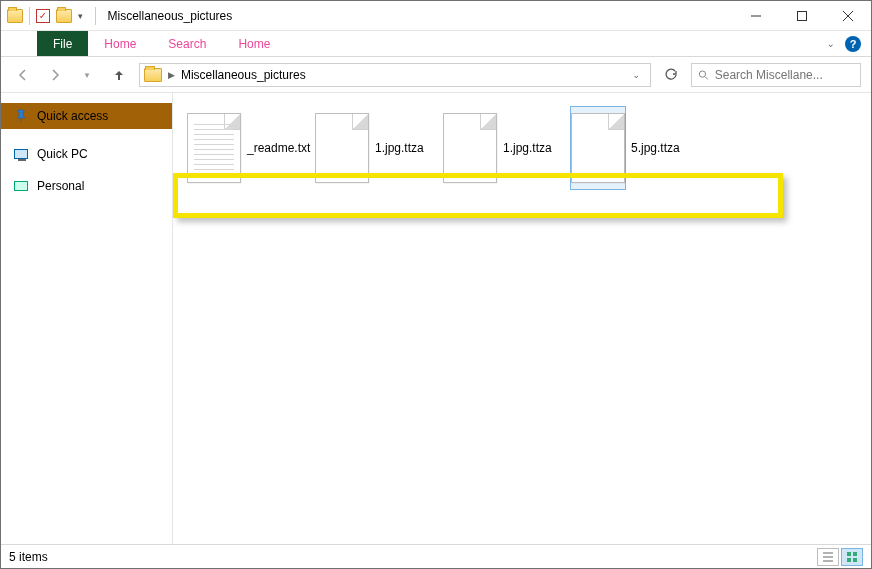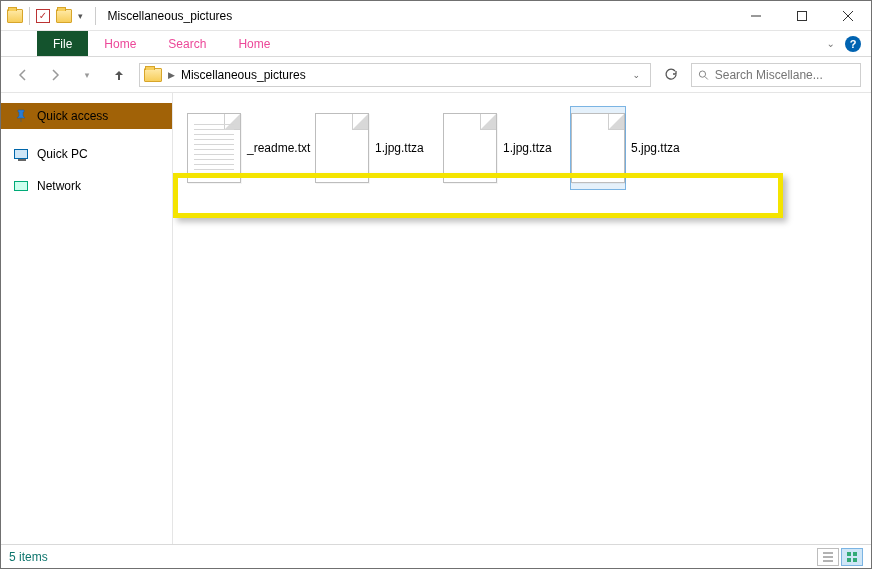--- a/index.html
+++ b/index.html
@@ -48,21 +48,21 @@
 .content { flex:1; position:relative; padding: 14px 14px; overflow:auto; }
 .items-row { display:flex; gap: 38px; }
 .file-item { width: 90px; display:flex; flex-direction:row; align-items:center; gap:6px; }
 .file-item.selected .thumb { outline: 1px solid #7bb4e3; background:#e5f1fb; }
 .thumb { width:70px; height:82px; display:flex; align-items:center; justify-content:center; }
 .page { width:54px; height:70px; background:#fff; border:1px solid #bdbdbd; position:relative; box-shadow: 1px 1px 0 rgba(0,0,0,0.04); }
 .page .fold { position:absolute; top:0; right:0; width:16px; height:16px; background: linear-gradient(135deg, #fff 48%, #d8d8d8 52%); border-left:1px solid #cfcfcf; border-bottom:1px solid #cfcfcf; }
 .page.text::after { content:""; position:absolute; left:6px; right:6px; top:10px; bottom:8px; background: repeating-linear-gradient(#d6d6d6 0, #d6d6d6 1px, transparent 1px, transparent 5px); }
 .file-label { text-align:center; color:#000; white-space:nowrap; }
 .highlight-box { position:absolute; border: 5px solid #f4e400; box-shadow: 4px 4px 6px rgba(0,0,0,0.25); pointer-events:none; }
-.statusbar { height:24px; border-top:1px solid #d9d9d9; display:flex; align-items:center; padding: 0 8px; color:#0f766e; background:#fff; }
+.statusbar { height:24px; border-top:1px solid #d9d9d9; display:flex; align-items:center; padding: 0 8px; color:#000000; background:#fff; }
 .view-toggles { margin-left:auto; display:flex; gap:2px; }
 .vt { width:22px; height:18px; border:1px solid #bdbdbd; display:flex; align-items:center; justify-content:center; }
 .vt.active { background:#cfe6f7; border-color:#7bb4e3; }
 .vt svg { width:12px; height:12px; }
 </style>
 </head>
 <body>
 
 <div class="window">
 
@@ -163,21 +163,21 @@
           <span class="si-icon">
             <span class="pc-ic"></span>
           </span>
           <span>Quick PC</span>
         </div>
         <div style="height: 6px;"></div>
         <div class="side-item">
           <span class="si-icon">
             <span class="net-ic"></span>
           </span>
-          <span>Network</span>
+          <span>Personal</span>
         </div>
       </div>
     <div class="content">
       <div class="items-row" id="files-row">
           <div class="file-item">
             <div class="thumb">
               <div class="page text">
                 <div class="fold"></div>
               </div>
             </div>

